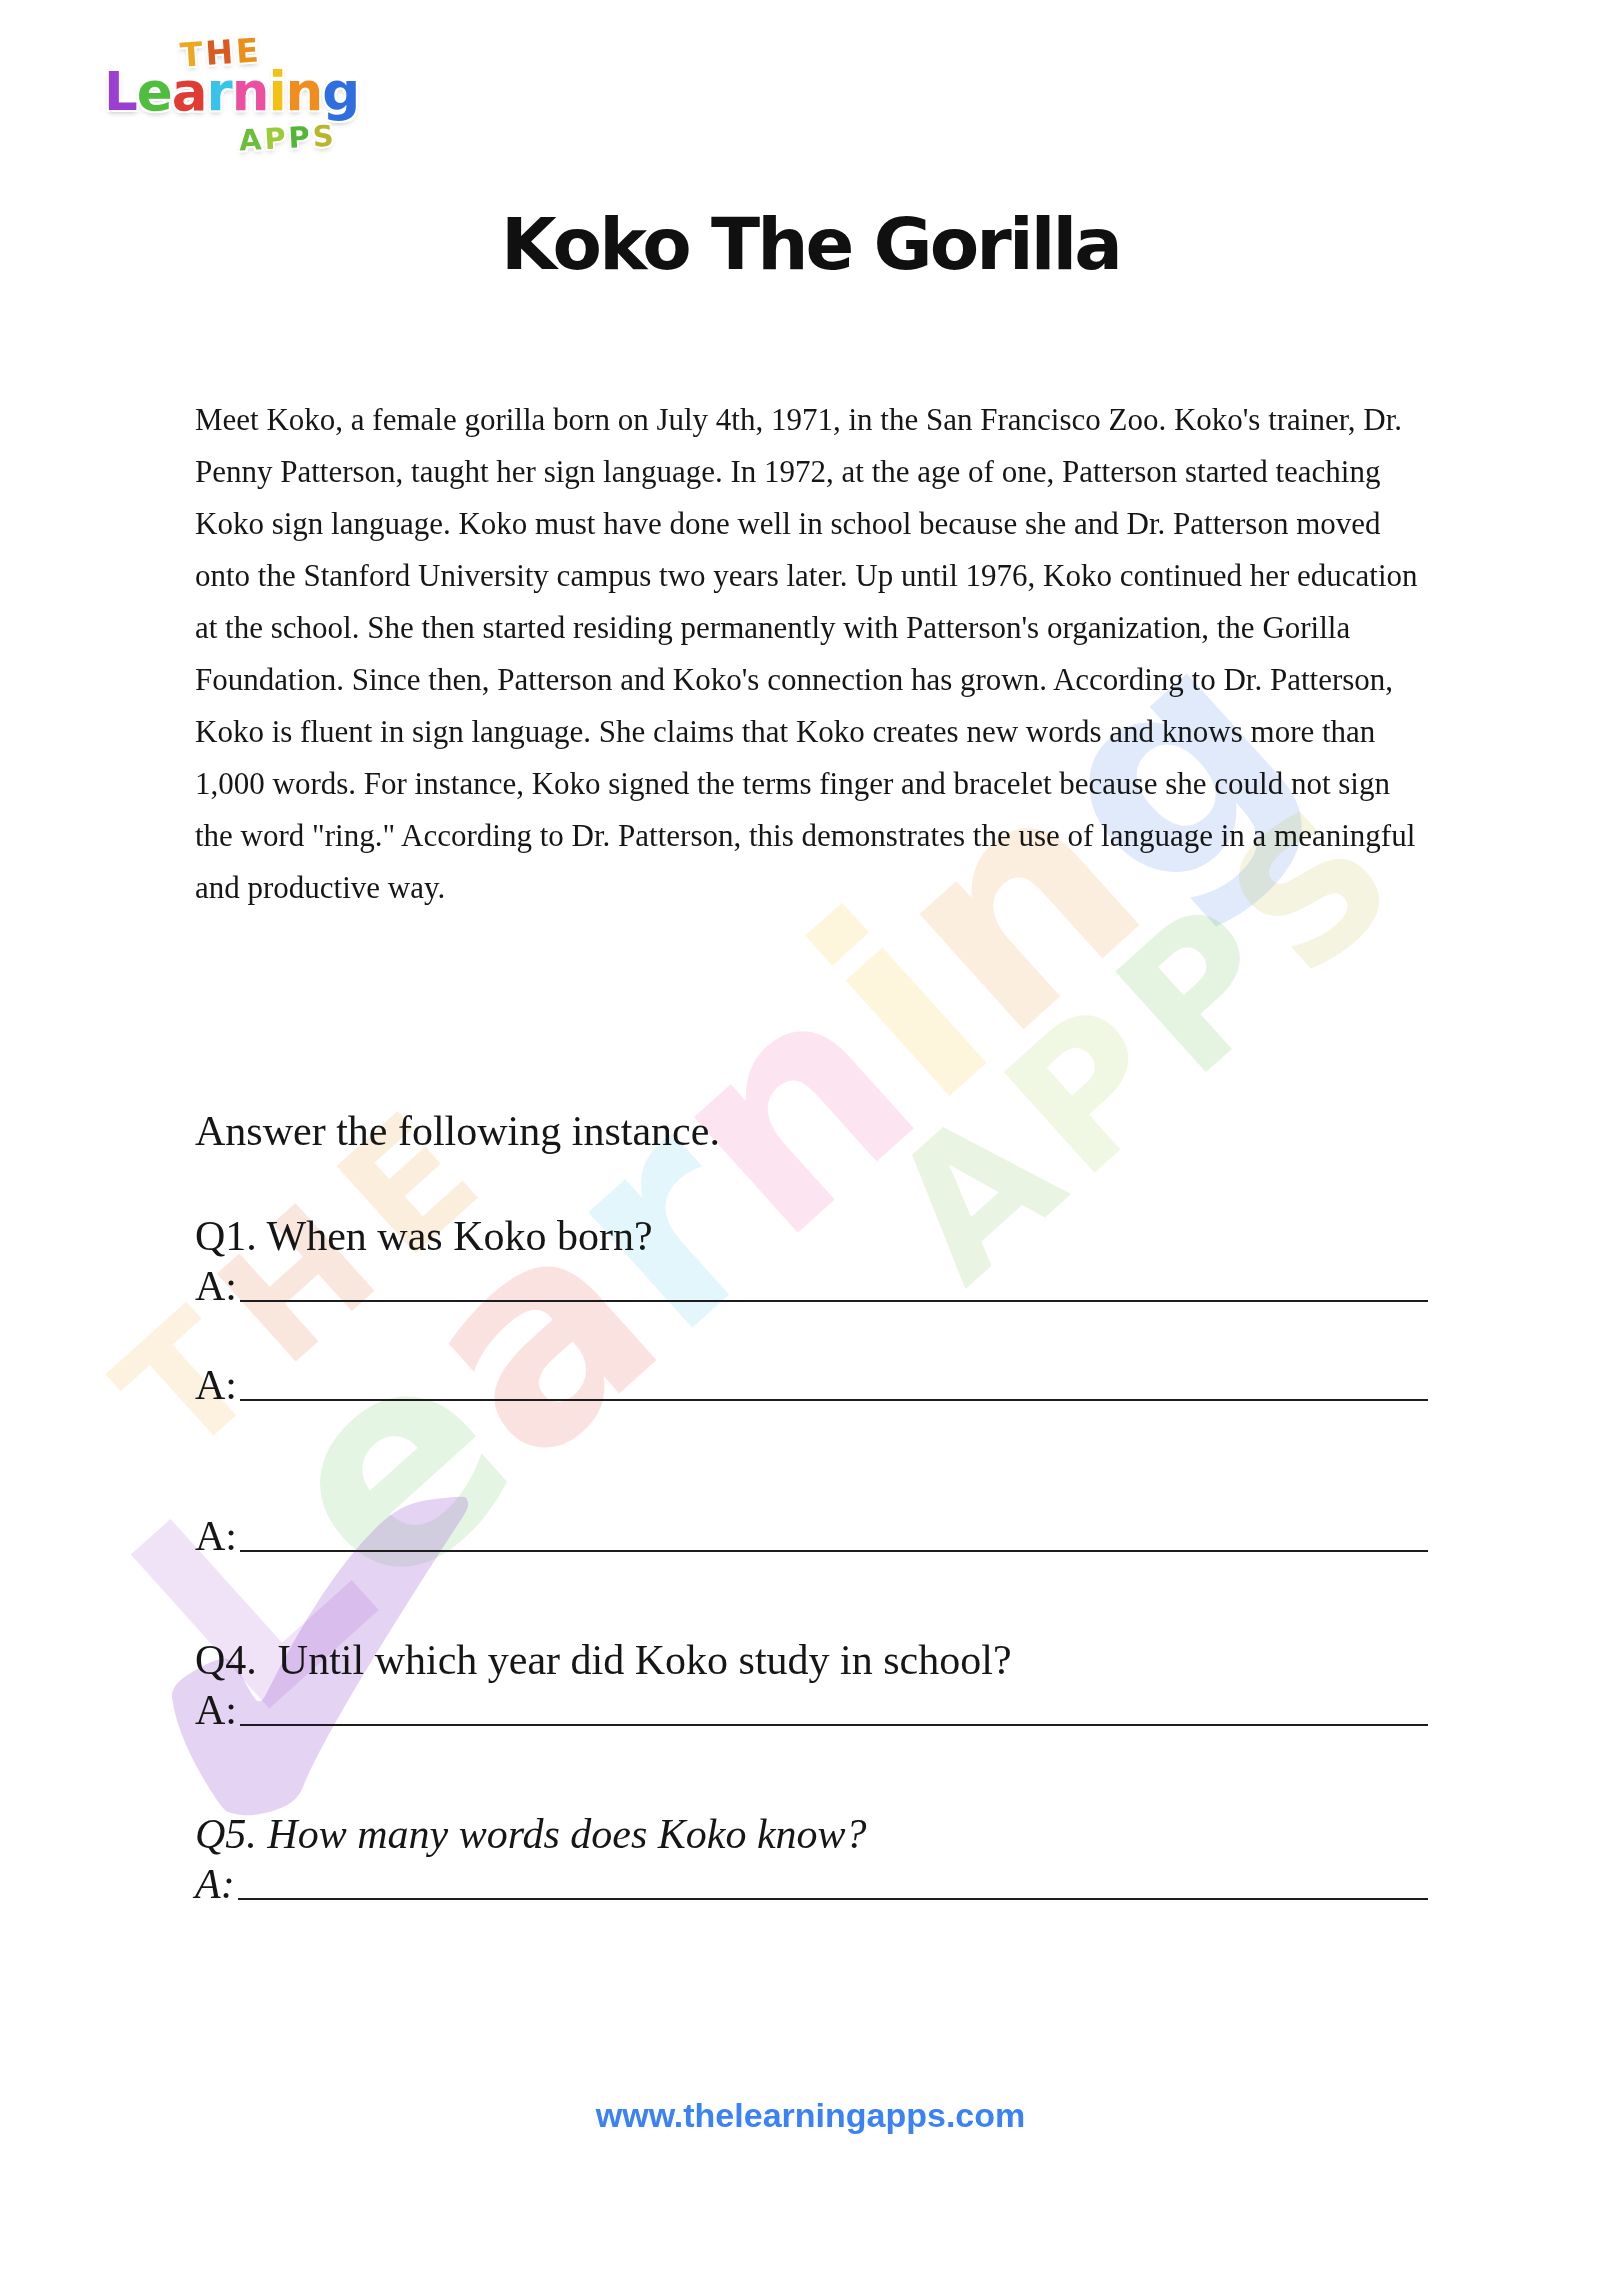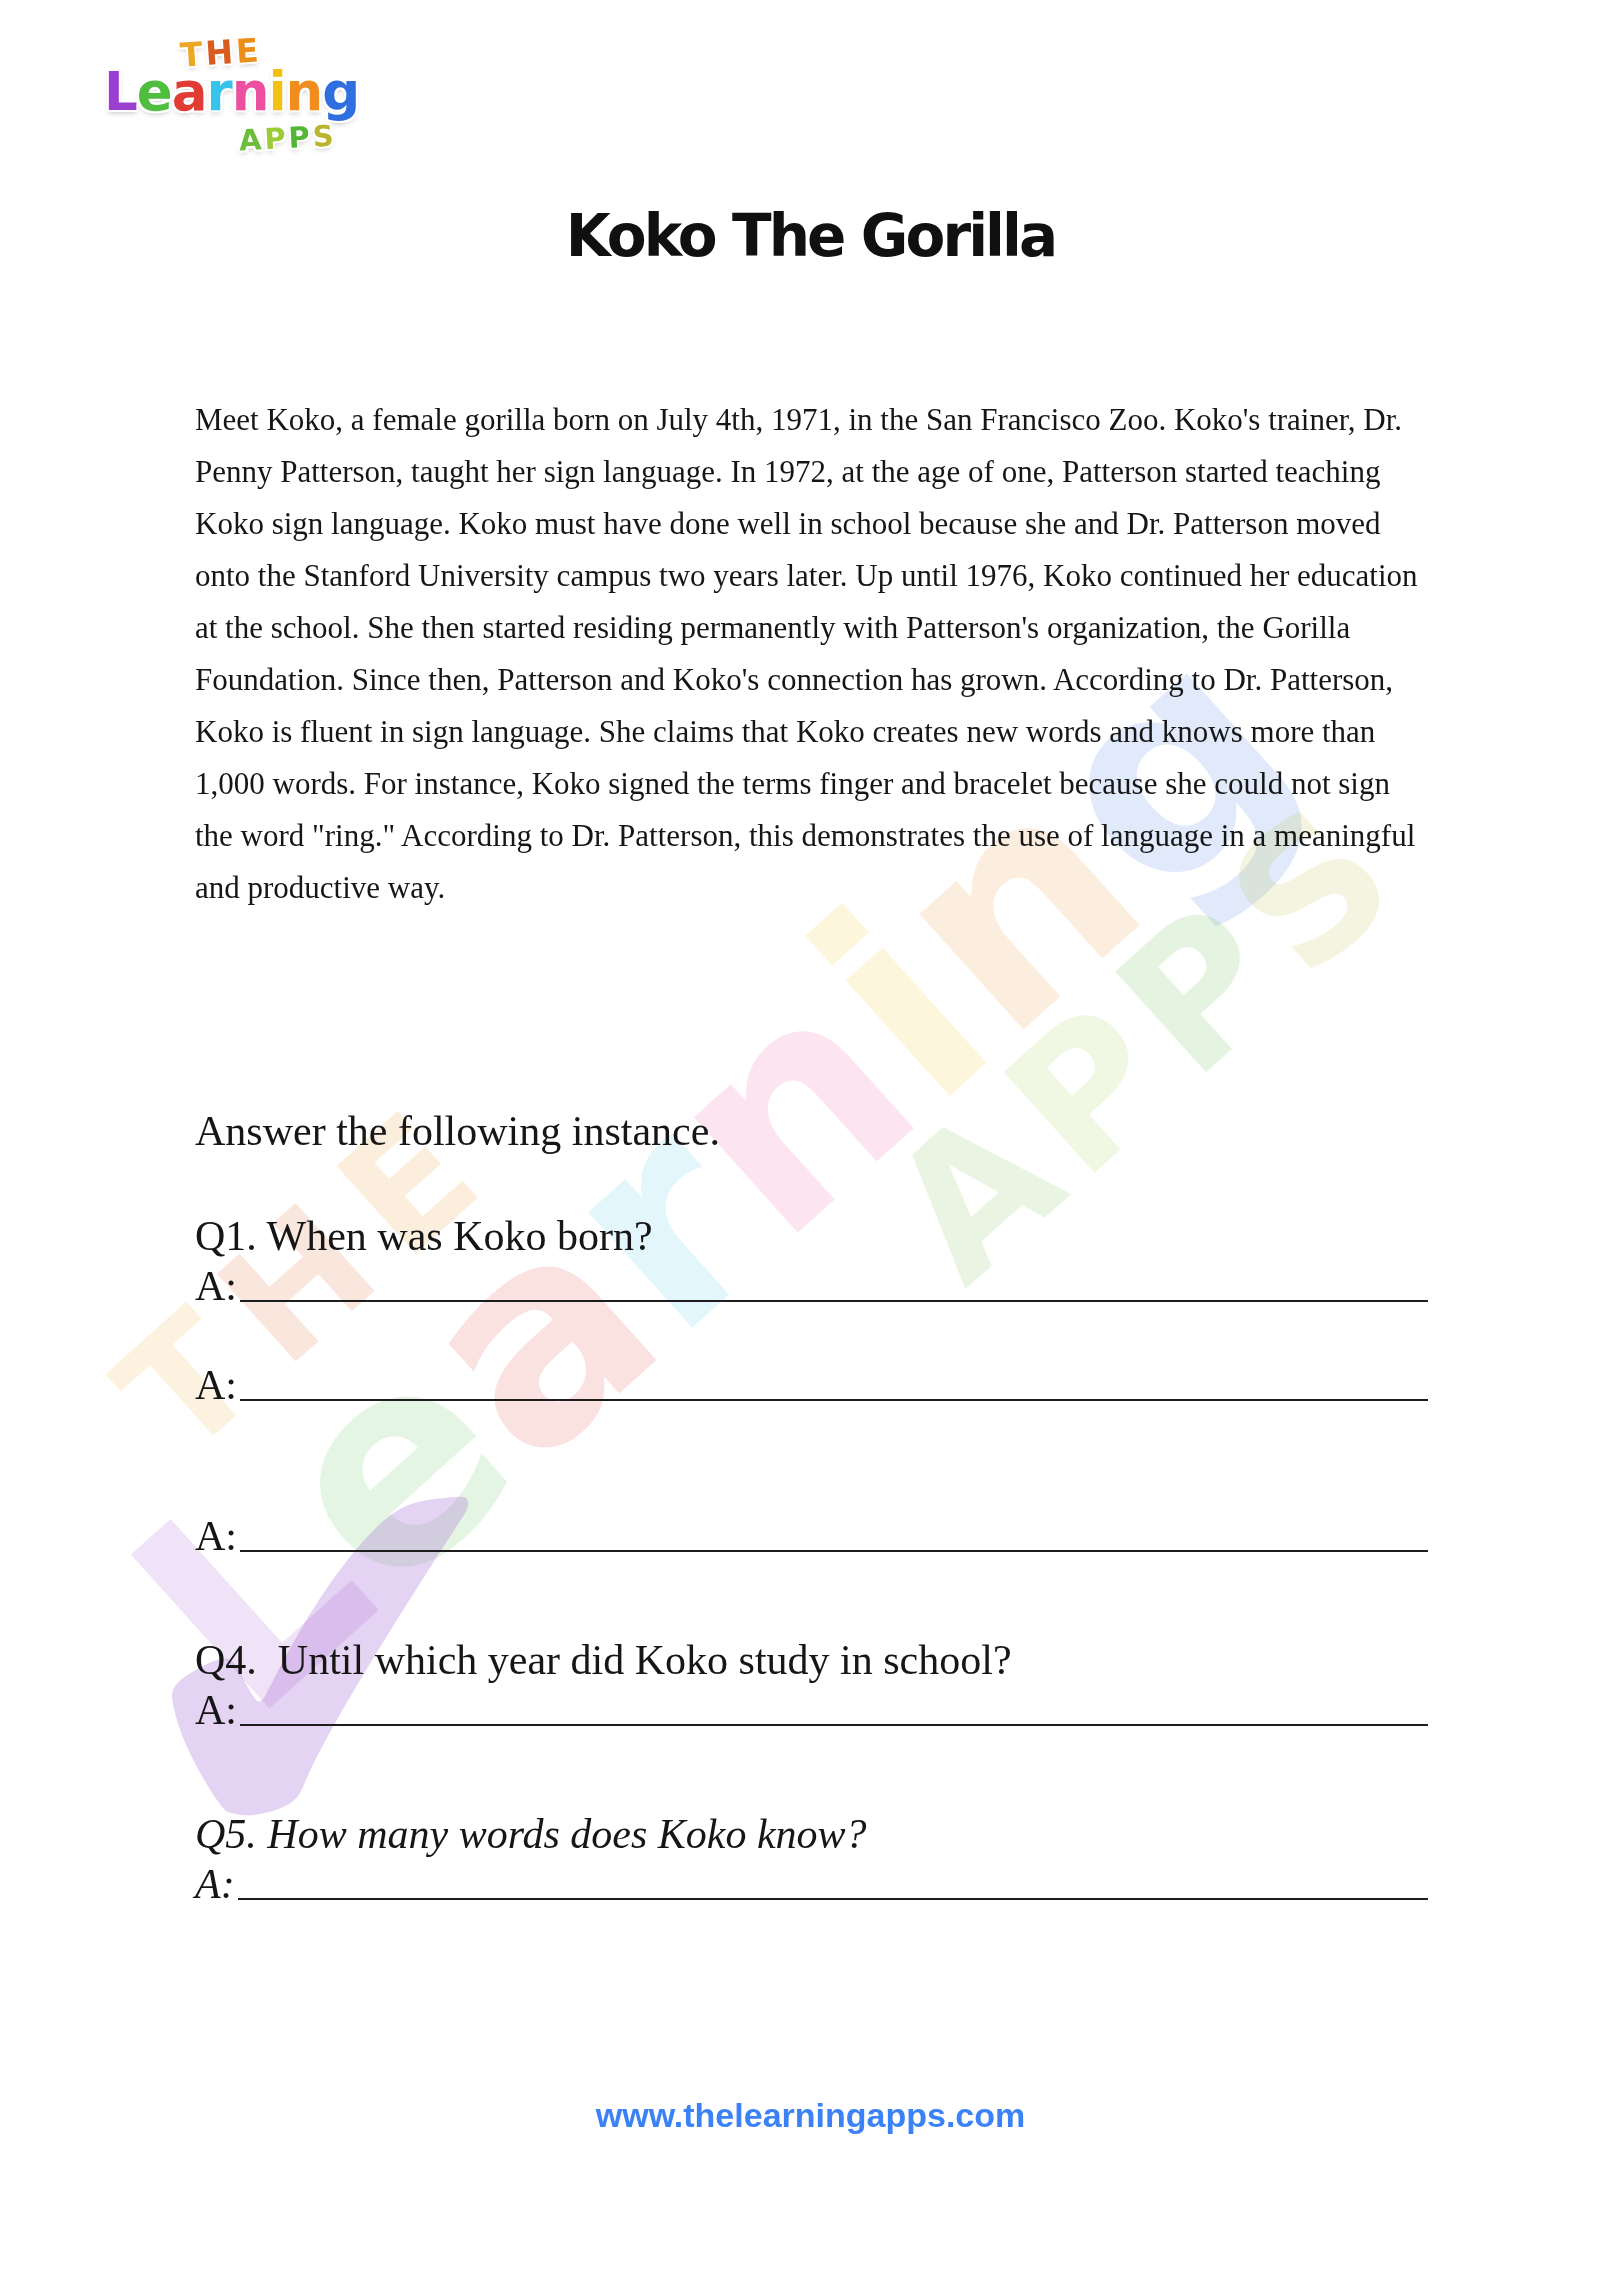--- a/index.html
+++ b/index.html
@@ -43,21 +43,21 @@
   .logo-the{position:absolute;left:76px;top:-3.9px;font-size:33px;letter-spacing:2.9px;transform:rotate(-4deg);}
   .logo-learning{position:absolute;left:0;top:23.5px;font-size:53px;letter-spacing:-1px;}
   .logo-apps{position:absolute;left:135px;top:84px;font-size:29px;letter-spacing:2.9px;transform:rotate(-3deg);}
 
   
   .content{position:relative;z-index:1;}
   .title{
     position:absolute;left:0;right:0;top:202px;
     text-align:center;
     font-family:"DejaVu Sans", sans-serif;
-    font-weight:bold;font-size:58px;letter-spacing:-2.9px;
+    font-weight:bold;font-size:72px;letter-spacing:-2.9px;
     color:#101010;
   }
   .passage{
     position:absolute;left:195px;top:394px;width:1237px;
     font-size:31px;line-height:52px;
   }
   .instruction{
     position:absolute;left:195px;top:1106px;width:1237px;
     font-size:42px;line-height:50px;
   }

